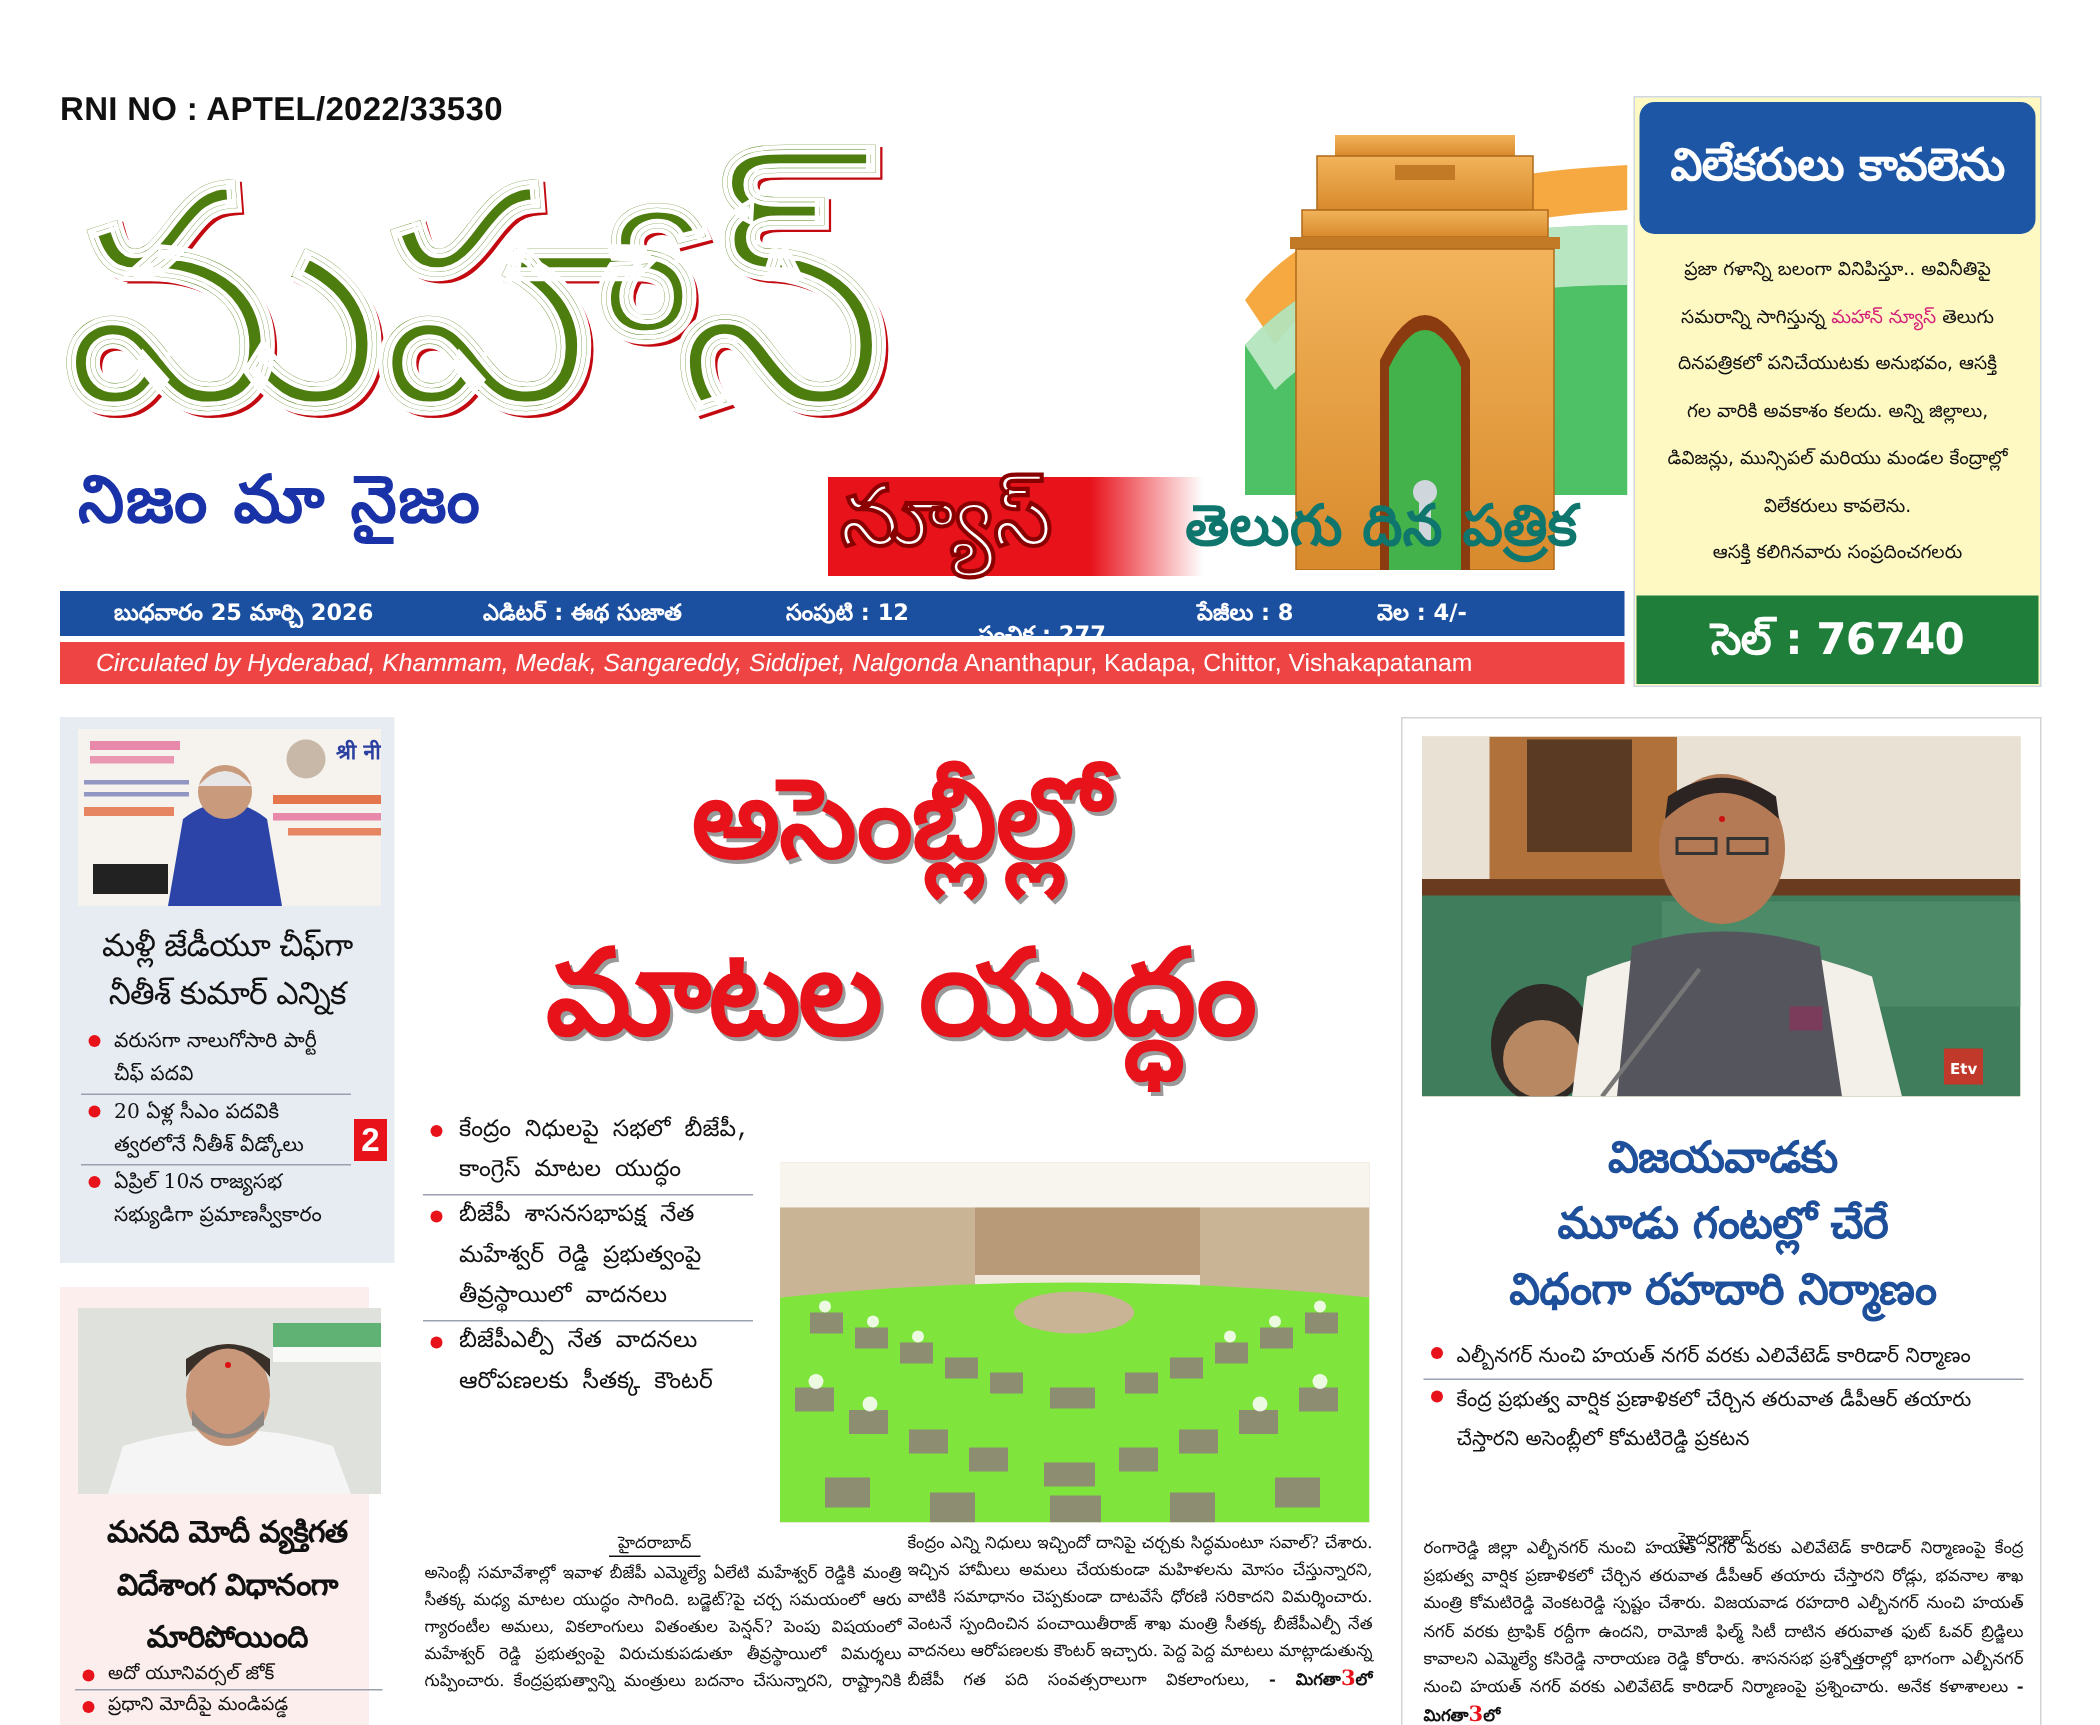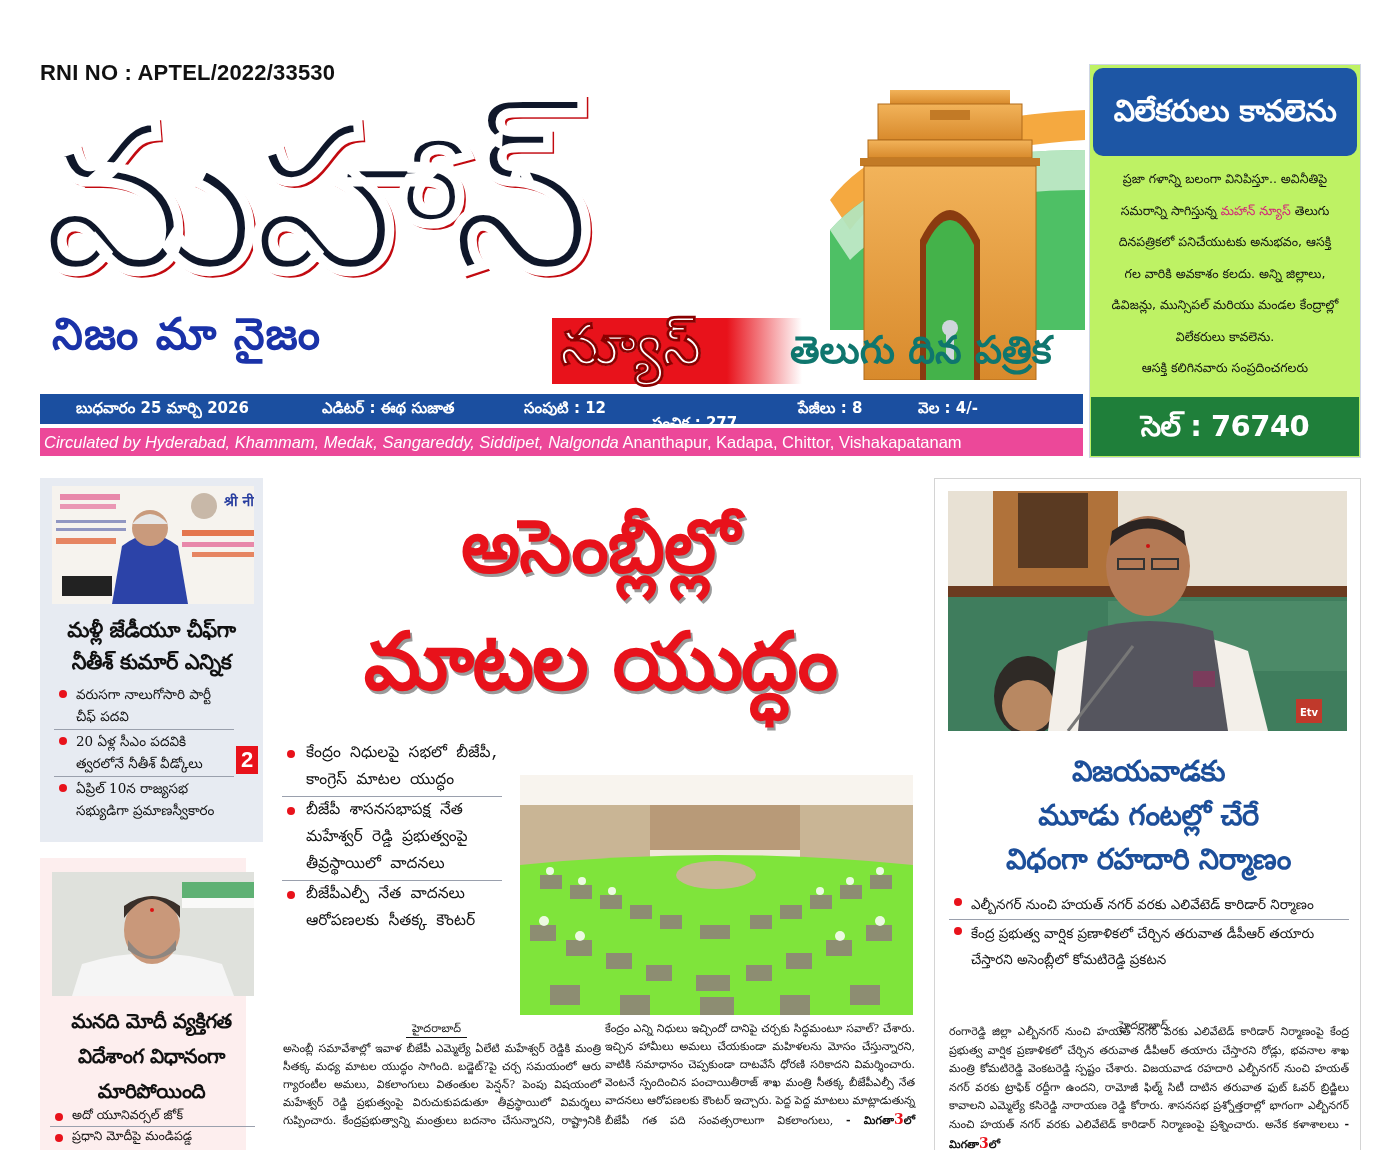--- a/index.html
+++ b/index.html
@@ -2,45 +2,45 @@
 <html><head>
 <meta charset="utf-8">
 <style>
   * { box-sizing: border-box; margin: 0; padding: 0; }
   html, body { width: 1400px; height: 1150px; background: #ffffff; overflow: hidden; }
   body { font-family: "DejaVu Sans", sans-serif; color: #111; position: relative; }
 
   
   .rni { position: absolute; left: 40px; top: 60px; font-family: "Liberation Sans", sans-serif; font-weight: bold; font-size: 22px; color: #111; letter-spacing: 0.2px; }
   .logo-wrap { position: absolute; left: 40px; top: 80px; width: 1045px; height: 310px; }
-  .logo-main { position: absolute; left: 0; top: 0; font-family: Liberation Serif, serif; font-weight: bold; font-size: 205px; line-height: 240px; color: #0f172a; letter-spacing: -6px;
+  .logo-main { position: absolute; left: 0; top: 0; font-family: Liberation Sans, sans-serif; font-weight: bold; font-size: 205px; line-height: 240px; color: #4d7c0f; letter-spacing: -6px;
      -webkit-text-stroke: 3px #ffffff; text-shadow: 0 0 0 #a00, 3px 3px 0 #c20a10; }
   .logo-tagline { position: absolute; left: 12px; top: 228px; font-family: "DejaVu Serif", serif; font-weight: bold; font-size: 44px; color: #1a32a8; letter-spacing: 1px; }
   .gate-art { position: absolute; left: 790px; top: 0; width: 255px; height: 300px; }
   .news-box { position: absolute; left: 512px; top: 238px; width: 250px; height: 66px; background: linear-gradient(90deg, #e8121b 0%, #e8121b 70%, #ffffff 100%); }
   .news-word { position: absolute; left: 520px; top: 232px; font-family: "DejaVu Sans", sans-serif; font-weight: bold; font-size: 56px; color: #ffffff; -webkit-text-stroke: 1px #8a0000; }
   .daily-tag { position: absolute; left: 750px; top: 248px; font-family: "DejaVu Sans", sans-serif; font-weight: bold; font-size: 38px; color: #0f766e; }
 
   
   .bar-blue { position: absolute; left: 40px; top: 394px; width: 1043px; height: 30px; background: #1b4fa0; display: flex; align-items: center; color: #fff; font-family: "DejaVu Sans", sans-serif; font-size: 15px; font-weight: bold; }
   .bar-blue span { position: absolute; white-space: nowrap; }
-  .bar-red { position: absolute; left: 40px; top: 428px; width: 1043px; height: 28px; background: #ec4899; color: #fff; font-family: "Liberation Sans", sans-serif; font-size: 16.5px; line-height: 28px; padding-left: 4px; white-space: nowrap; overflow: hidden; }
+  .bar-red { position: absolute; left: 40px; top: 428px; width: 1043px; height: 28px; background: #ef4444; color: #fff; font-family: "Liberation Sans", sans-serif; font-size: 16.5px; line-height: 28px; padding-left: 24px; white-space: nowrap; overflow: hidden; }
   .bar-red i { font-style: italic; }
 
   
-  .ad-box { position: absolute; left: 1089px; top: 64px; width: 272px; height: 394px; border: 1px solid #cfd6e4; background: #bef264; }
+  .ad-box { position: absolute; left: 1089px; top: 64px; width: 272px; height: 394px; border: 1px solid #cfd6e4; background: #fef9c3; }
   .ad-head { position: absolute; left: 3px; top: 3px; width: 264px; height: 88px; background: #1d56a5; border-radius: 10px; color: #fff; font-family: "DejaVu Sans", sans-serif; font-size: 30px; font-weight: bold; text-align: center; line-height: 86px; letter-spacing: -0.5px; }
   .ad-body { position: absolute; left: 6px; top: 98px; width: 258px; text-align: center; font-family: "DejaVu Sans", sans-serif; font-size: 12.5px; line-height: 31.5px; color: #111; }
   .ad-body .brand { color: #d4237a; }
   .ad-phone { position: absolute; left: 1px; top: 332px; width: 268px; height: 59px; background: #1f7f3a; color: #fff; font-family: "DejaVu Sans", sans-serif; font-weight: bold; font-size: 29px; line-height: 59px; text-align: center; letter-spacing: -0.5px; }
 
   
   .lbox1 { position: absolute; left: 40px; top: 478px; width: 223px; height: 364px; background: #e7ebf2; }
   .lbox1 .photo { position: absolute; left: 12px; top: 8px; width: 202px; height: 118px; background: linear-gradient(135deg, #f4f1ea 0%, #ffffff 40%, #e9eef8 100%); overflow: hidden; }
-  .lbox1 .hl { position: absolute; left: 0; top: 136px; width: 223px; text-align: center; font-family: "DejaVu Sans", sans-serif; font-weight: bold; font-size: 21px; line-height: 32px; color: #111; letter-spacing: -0.5px; }
+  .lbox1 .hl { position: absolute; left: 0; top: 136px; width: 223px; text-align: center; font-family: "DejaVu Sans", sans-serif; font-weight: normal; font-size: 21px; line-height: 32px; color: #111; letter-spacing: -0.5px; }
   .bullets { position: absolute; list-style: none; font-family: "DejaVu Serif", serif; font-size: 13.5px; line-height: 22px; color: #111; }
   .bullets li { position: relative; padding-left: 22px; margin-bottom: 2px; }
   .bullets li::before { content: ""; position: absolute; left: 5px; top: 7px; width: 8px; height: 8px; border-radius: 50%; background: #e8121b; }
   .bullets li + li { border-top: 1px solid #9aa0ad; }
   .lbox1 .bullets { left: 14px; top: 205px; width: 180px; }
   .page-badge { position: absolute; left: 196px; top: 268px; width: 22px; height: 28px; background: #e8121b; color: #fff; font-family: "Liberation Sans", sans-serif; font-weight: bold; font-size: 22px; text-align: center; line-height: 28px; }
 
   .lbox2 { position: absolute; left: 40px; top: 858px; width: 206px; height: 292px; background: #fdeeee; }
   .lbox2 .photo { position: absolute; left: 12px; top: 14px; width: 202px; height: 124px; overflow: hidden; background: linear-gradient(180deg, #dcdcd6 0%, #e9ece9 60%, #f5f5f5 100%); }
   .lbox2 .hl { position: absolute; left: 0; top: 146px; width: 223px; text-align: center; font-family: "DejaVu Sans", sans-serif; font-weight: bold; font-size: 20px; line-height: 35px; color: #111; letter-spacing: -0.5px; }

